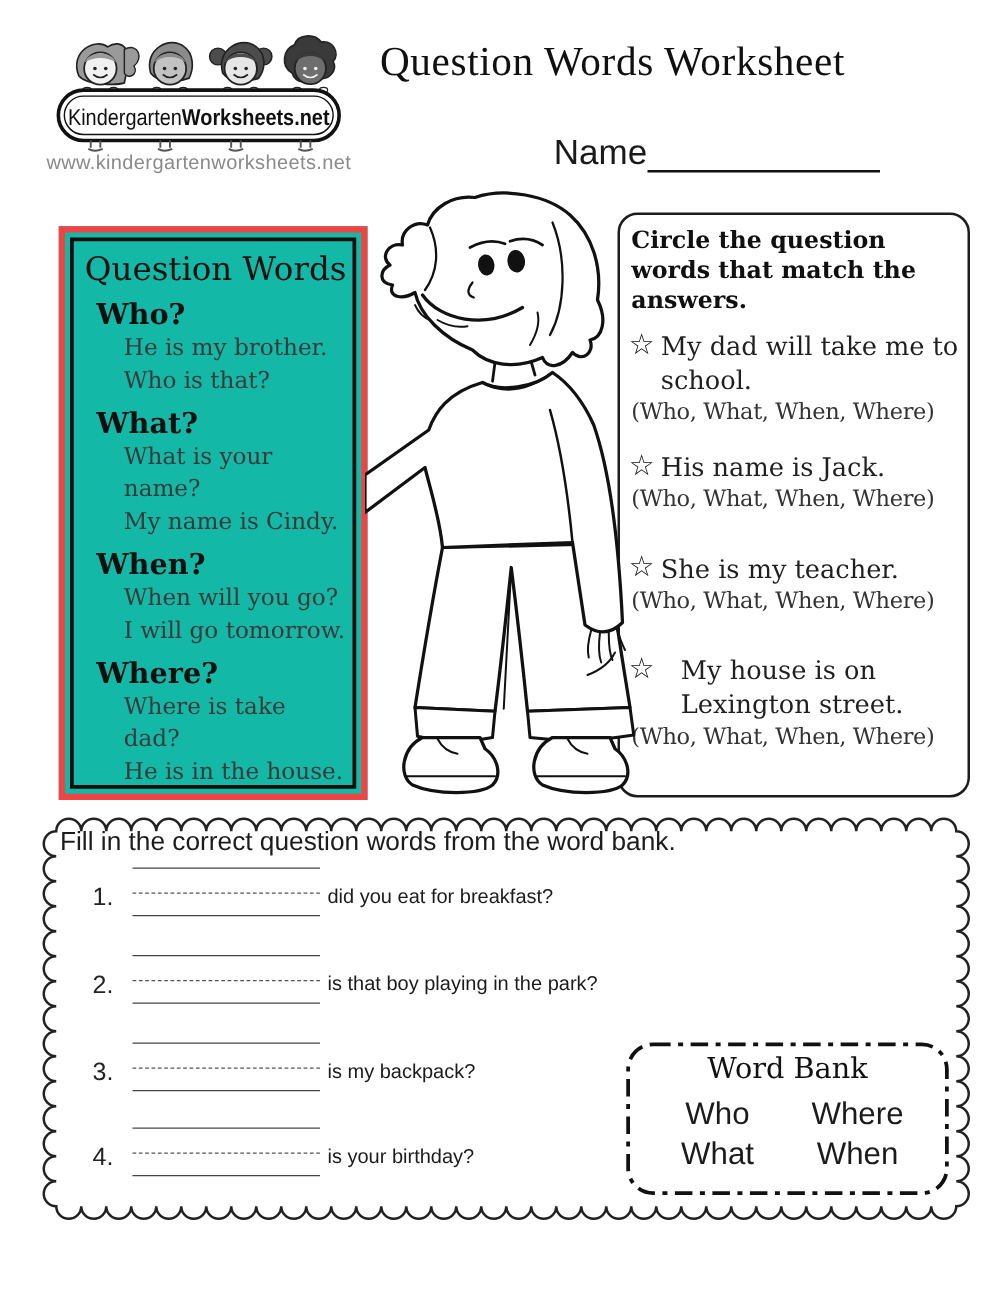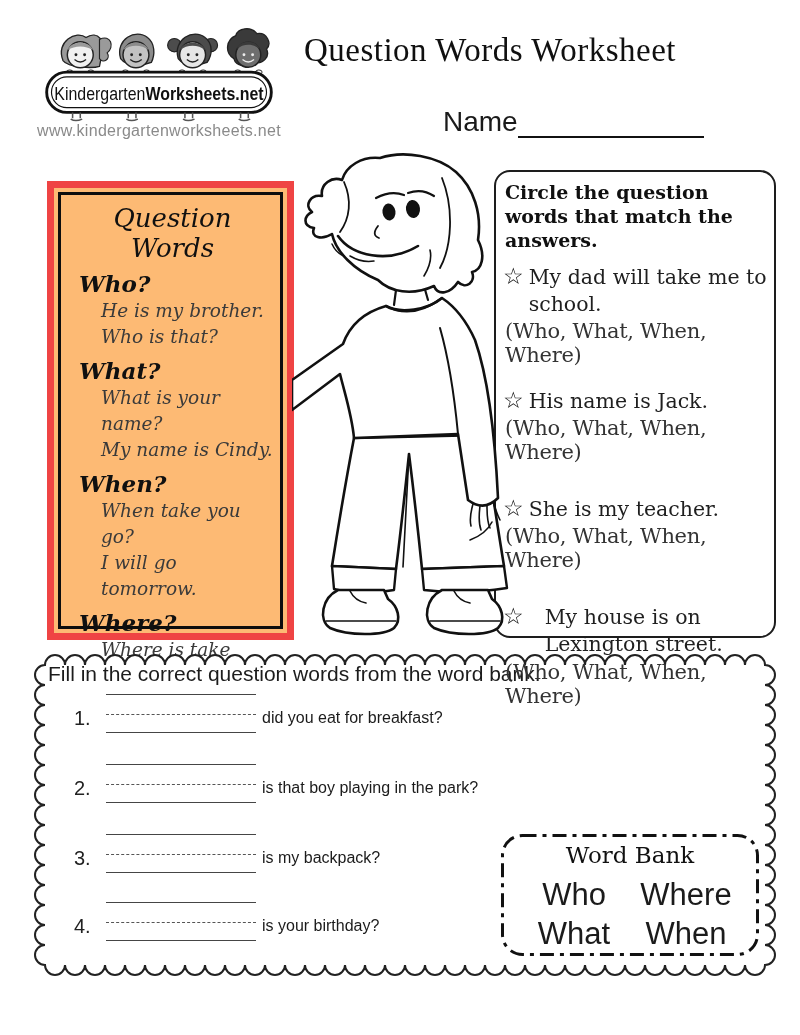--- a/index.html
+++ b/index.html
@@ -11,62 +11,62 @@
   .logo{position:absolute;left:38px;top:26px;width:242px;height:96px;}
   .site-url{position:absolute;left:28px;top:122px;width:262px;text-align:center;
             font-size:16px;color:#8a8a8a;letter-spacing:.3px;}
   .page-title{position:absolute;left:250px;top:32px;width:480px;text-align:center;
               font-size:33px;color:#101010;letter-spacing:.5px;font-family:Liberation Serif, serif;}
   .name-row{position:absolute;left:443px;top:106px;font-size:28px;color:#1a1a1a;}
   .name-line{display:inline-block;width:186px;border-bottom:2.2px solid #111;height:30px;vertical-align:bottom;}
 
   
   .ref-box{position:absolute;left:47px;top:181px;width:247px;height:459px;
-           border:7px solid #ef4444;box-sizing:border-box;background:#fdba74;z-index:1;font-style:italic;}
+           border:5px solid #ef4444;box-sizing:border-box;background:#14b8a6;z-index:1;}
   .ref-inner{position:absolute;left:4px;top:4px;right:4px;bottom:4px;
              border:3px solid #0d0d0d;padding:6px 4px 0 8px;box-sizing:border-box;
              font-family:"DejaVu Serif",serif;}
   .ref-title{font-size:26px;text-align:center;color:#101010;margin:2px 0 4px 0;}
   .ref-word{font-size:23px;font-weight:bold;color:#101010;margin:7px 0 1px 10px;}
   .ref-line{font-size:18.5px;color:#3a3a3a;margin-left:32px;line-height:26px;}
 
   
   .boy{position:absolute;left:292px;top:148px;width:232px;height:500px;z-index:3;}
 
   
   .circle-box{position:absolute;left:494px;top:170px;width:282px;height:468px;
               border:2.5px solid #1d1d1d;border-radius:16px;box-sizing:border-box;
               background:#fff;padding:9px 6px 6px 9px;font-family:"DejaVu Serif",serif;z-index:2;}
   .circle-instr{font-size:19px;font-weight:bold;color:#101010;line-height:1.25;}
   .c-item{margin-top:21px;}
   .c-item.first{margin-top:12px;}
   .c-ans{display:flex;align-items:flex-start;font-size:20.5px;color:#1f1f1f;line-height:1.32;}
   .c-star{font-size:23px;line-height:1.1;margin:0 5px 0 -2px;color:#111;}
-  .c-opts{font-size:21px;color:#333;margin-top:1px;letter-spacing:-.3px;}
+  .c-opts{font-size:18px;color:#333;margin-top:1px;letter-spacing:-.3px;}
 
   
   .fill-box{position:absolute;left:30px;top:652px;width:750px;height:326px;z-index:1;}
   .scallop{position:absolute;left:0;top:0;}
   .fill-instr{position:absolute;left:18px;top:10px;font-size:21px;color:#1c1c1c;}
   .fill-row{position:absolute;left:40px;width:700px;height:58px;}
   .f-num{position:absolute;left:4px;top:13px;font-size:20px;color:#222;}
   .guide{position:absolute;left:36px;top:0;width:150px;}
   .guide .l{display:block;height:0;border:0;border-top:1.8px solid #454545;}
   .guide .l.dash{border-top-style:dashed;border-top-color:#555;margin-top:19px;}
   .guide .l.last{margin-top:17px;}
   .f-sentence{position:absolute;left:192px;top:15px;font-size:16px;color:#1b1b1b;}
 
   
   .wordbank{position:absolute;left:470px;top:181px;width:260px;height:124px;}
   .wb-border{position:absolute;left:0;top:0;}
   .wb-title{position:absolute;top:9px;width:100%;text-align:center;
             font-family:"DejaVu Serif",serif;font-size:23px;color:#111;}
   .wb-words{position:absolute;top:44px;left:18px;right:18px;display:grid;
             grid-template-columns:1fr 1fr;row-gap:3px;text-align:center;
-            font-size:31px;color:#1b1b1b;}
+            font-size:25px;color:#1b1b1b;}
 
   
   .footer{position:absolute;top:974px;left:0;width:100%;text-align:center;
           font-size:14.5px;color:#5a5a5a;line-height:1.4;}
 </style>
 </head>
 <body>
 
 <div class="sheet">
 
@@ -153,21 +153,21 @@
         <div class="ref-line">He is my brother.</div>
         <div class="ref-line">Who is that?</div>
       </div>
       <div>
         <div class="ref-word">What?</div>
         <div class="ref-line">What is your name?</div>
         <div class="ref-line">My name is Cindy.</div>
       </div>
       <div>
         <div class="ref-word">When?</div>
-        <div class="ref-line">When take you go?</div>
+        <div class="ref-line">When will you go?</div>
         <div class="ref-line">I will go tomorrow.</div>
       </div>
       <div>
         <div class="ref-word">Where?</div>
         <div class="ref-line">Where is take dad?</div>
         <div class="ref-line">He is in the house.</div>
       </div>
     </div>
   </div>
 

